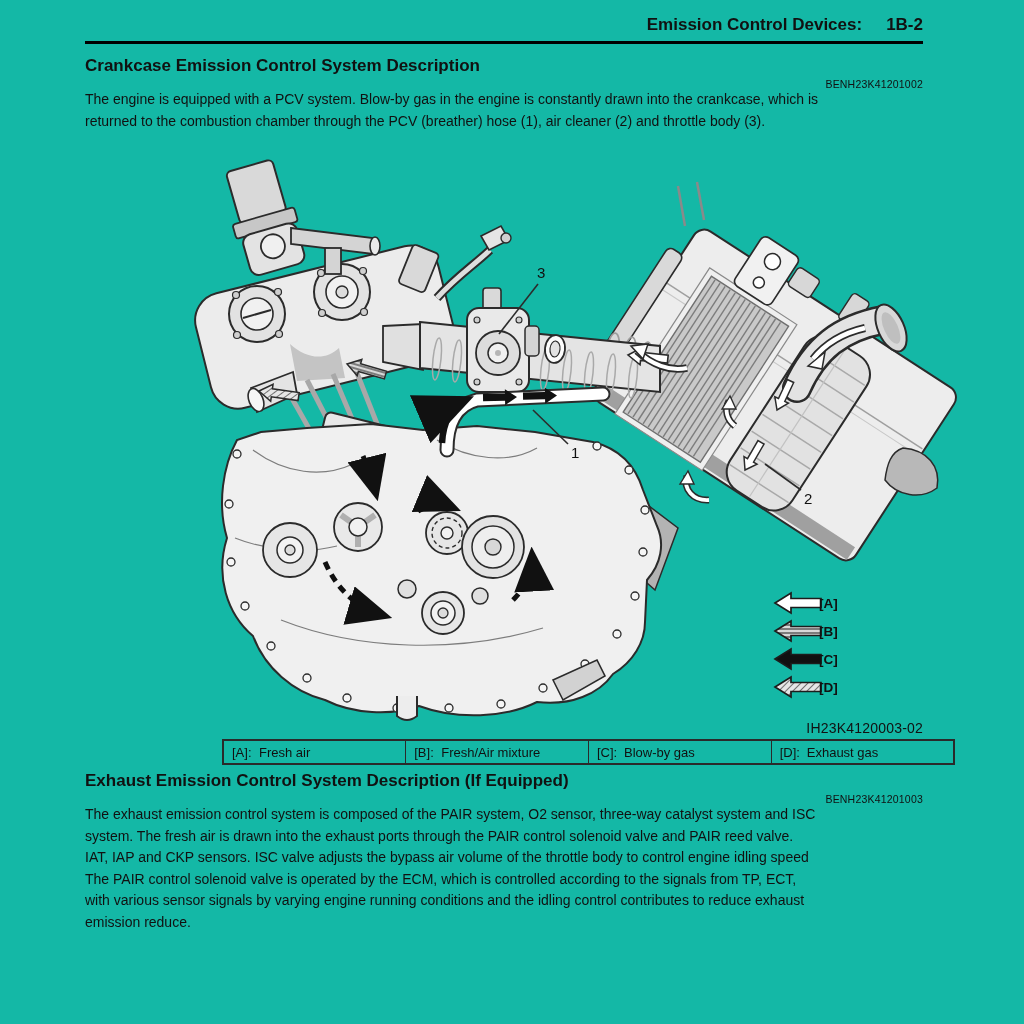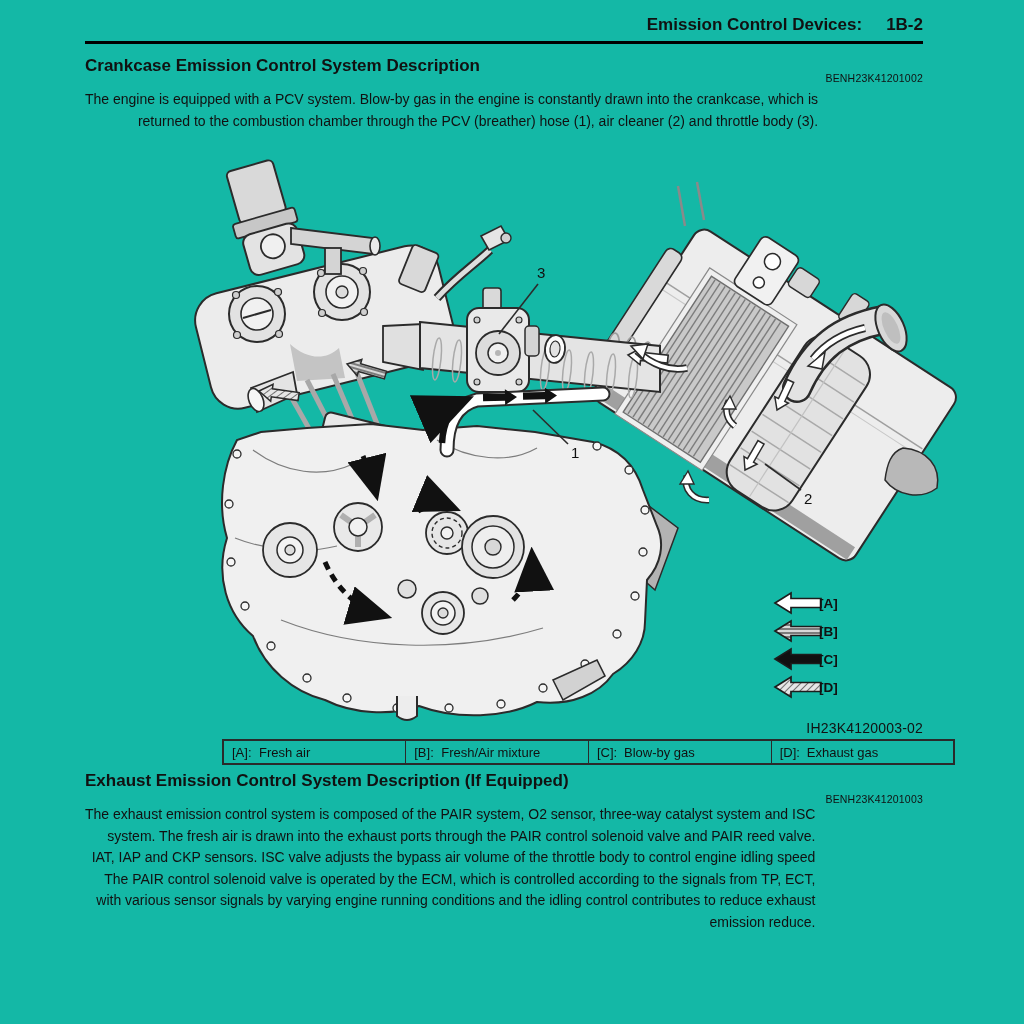--- a/index.html
+++ b/index.html
@@ -5,23 +5,23 @@
   html,body{margin:0;padding:0;background:#ffffff;}
   .page{position:relative;width:1024px;height:1024px;background:#14b8a6;overflow:hidden;
         font-family:"Liberation Sans",sans-serif;color:#111;}
   .content{position:absolute;left:85px;top:0;width:838px;height:1024px;}
   .hdr{position:absolute;top:15px;right:0;font-weight:bold;font-size:17px;white-space:nowrap;}
   .hdr .pg{margin-left:24px;}
   .rule{position:absolute;top:41px;left:0;width:838px;height:3.2px;background:#000;}
   .sec-title{position:absolute;left:0;font-weight:bold;font-size:17px;white-space:nowrap;}
   .t1{top:56px}.t2{top:771px}
   .refcode{position:absolute;right:0;font-size:10.5px;letter-spacing:.2px;}
-  .c1{top:72px}.c2{top:793px}
+  .c1{top:78px}.c2{top:793px}
   .para{position:absolute;left:0;font-size:14px;line-height:21.5px;}
-  .para div{white-space:nowrap;text-align:right;}
+  .para div{white-space:nowrap;}
   .p1{top:89px}.p2{top:804px}
   .figcode{position:absolute;top:720px;right:0;font-size:14px;letter-spacing:.2px;text-align:center;}
   .fig{position:absolute;left:85px;top:148px;}
   table.legend{position:absolute;left:137px;top:739px;width:733px;border-collapse:collapse;
                font-size:13px;table-layout:fixed;}
   table.legend td{border:1.6px solid #2a2a2a;height:20px;padding:1px 4px 1px 8px;white-space:nowrap;}
   table.legend{border:2.2px solid #2a2a2a;}
   .k{display:inline-block;min-width:27px;}
   svg text{font-family:"Liberation Sans",sans-serif;}
   .callout{font-size:15px;fill:#111;}

